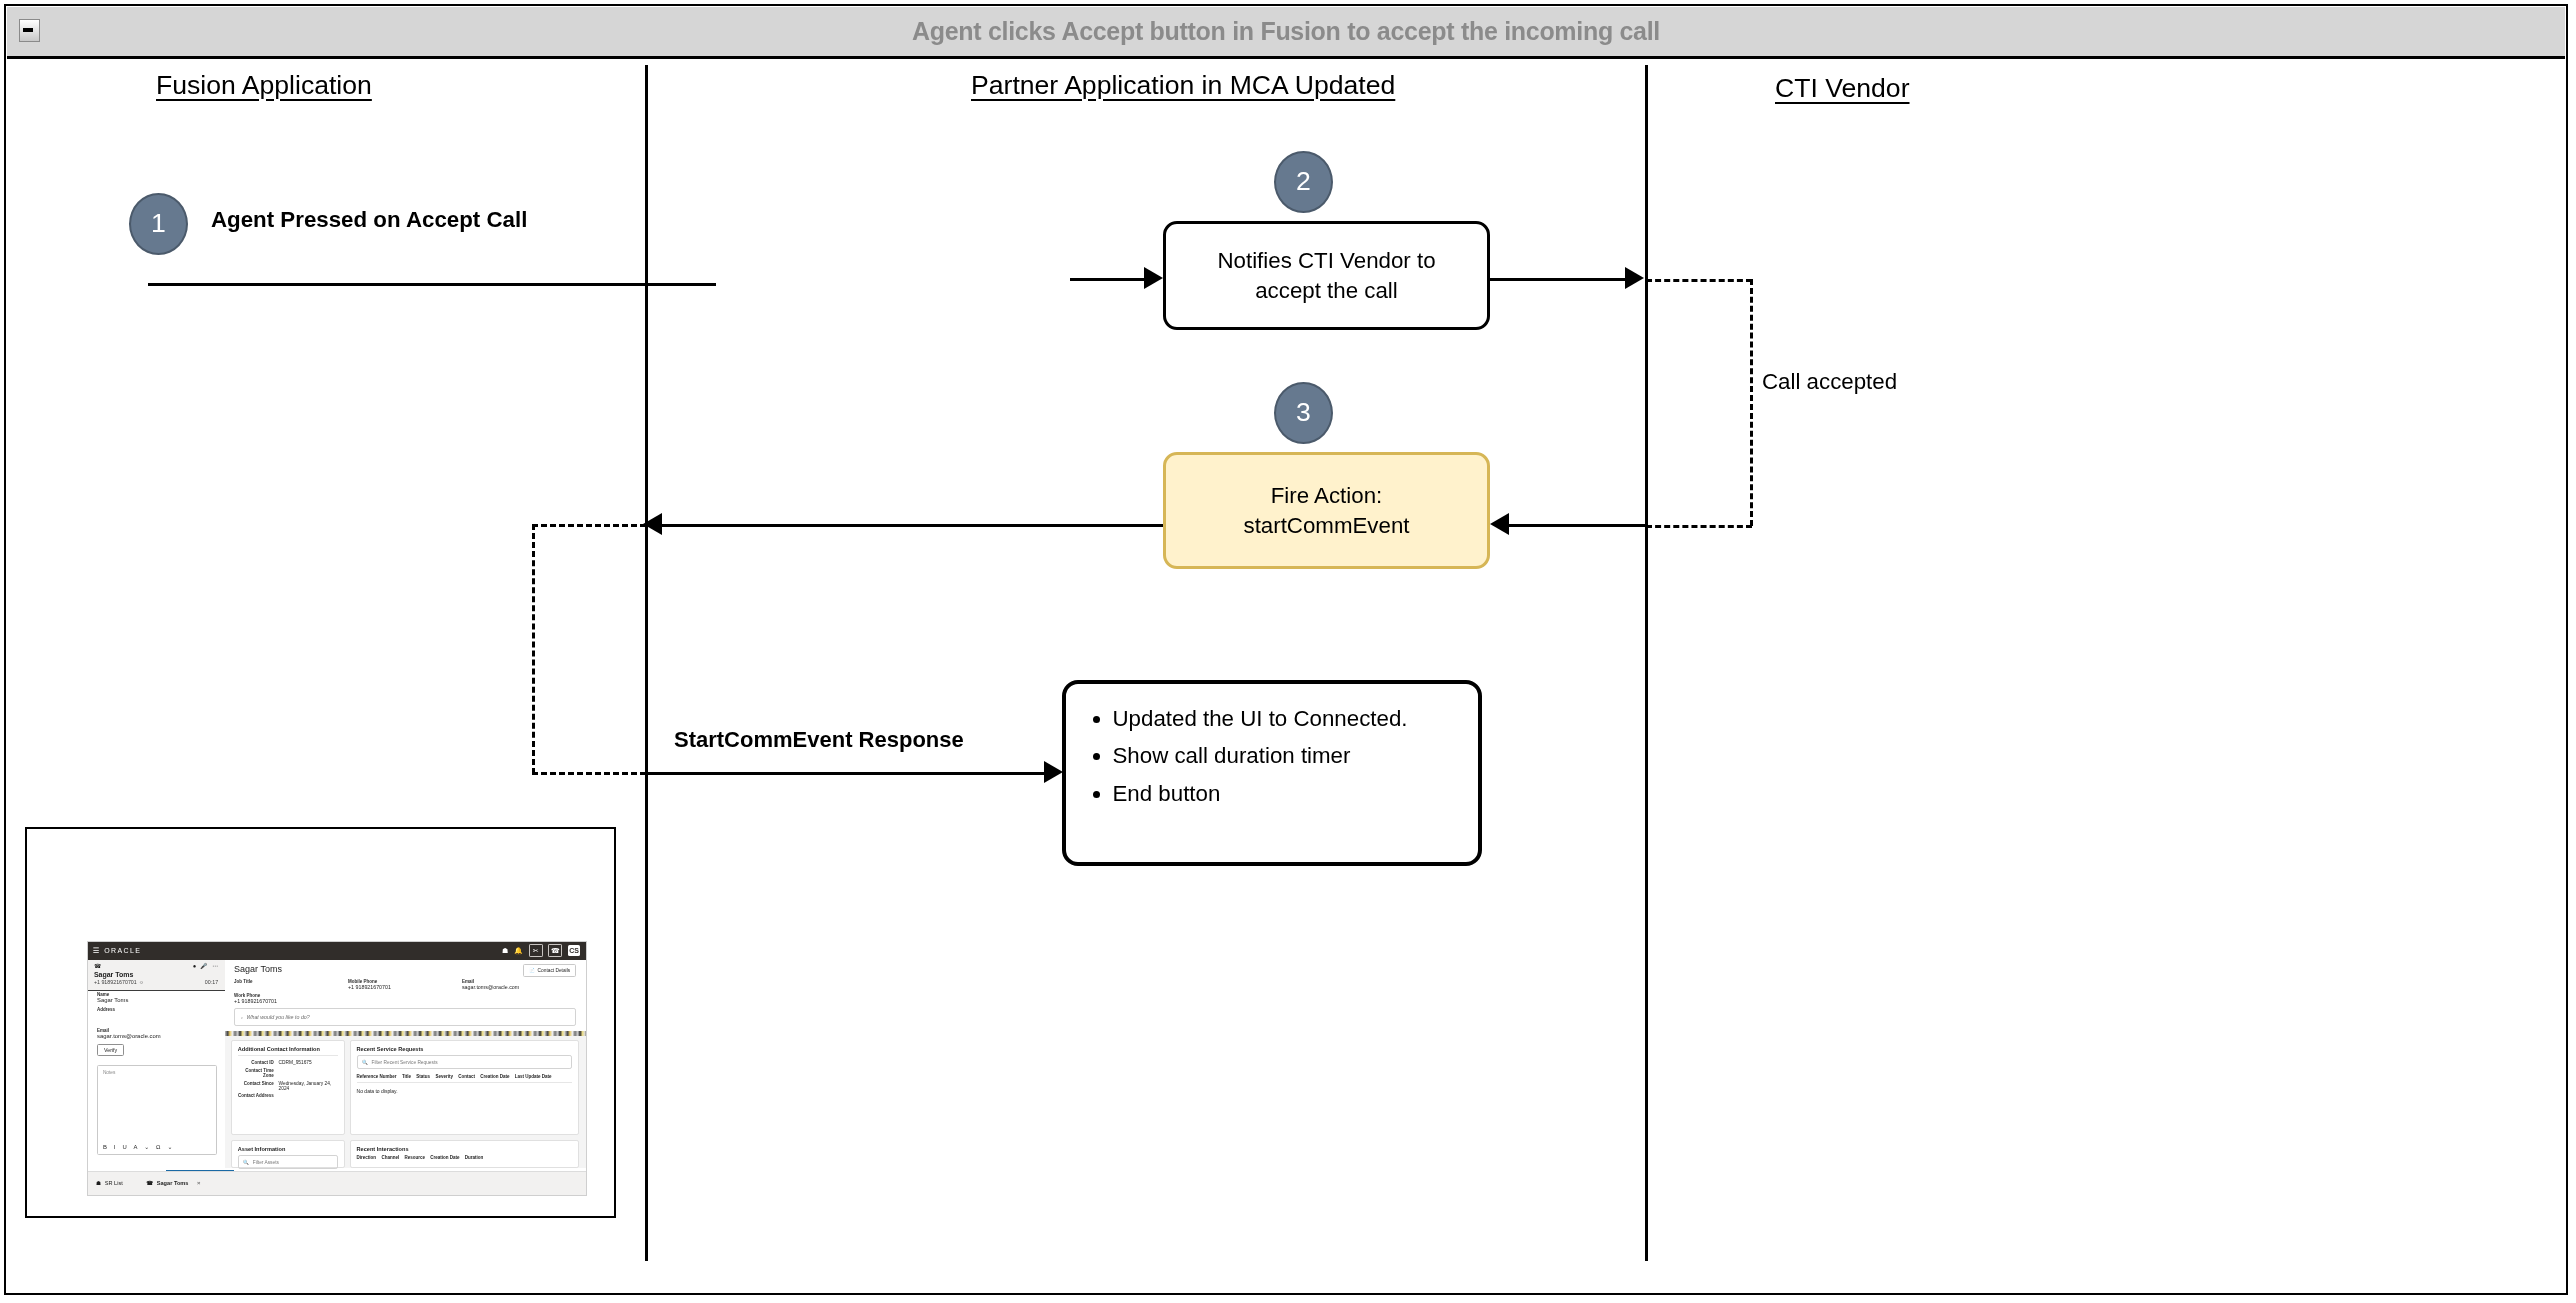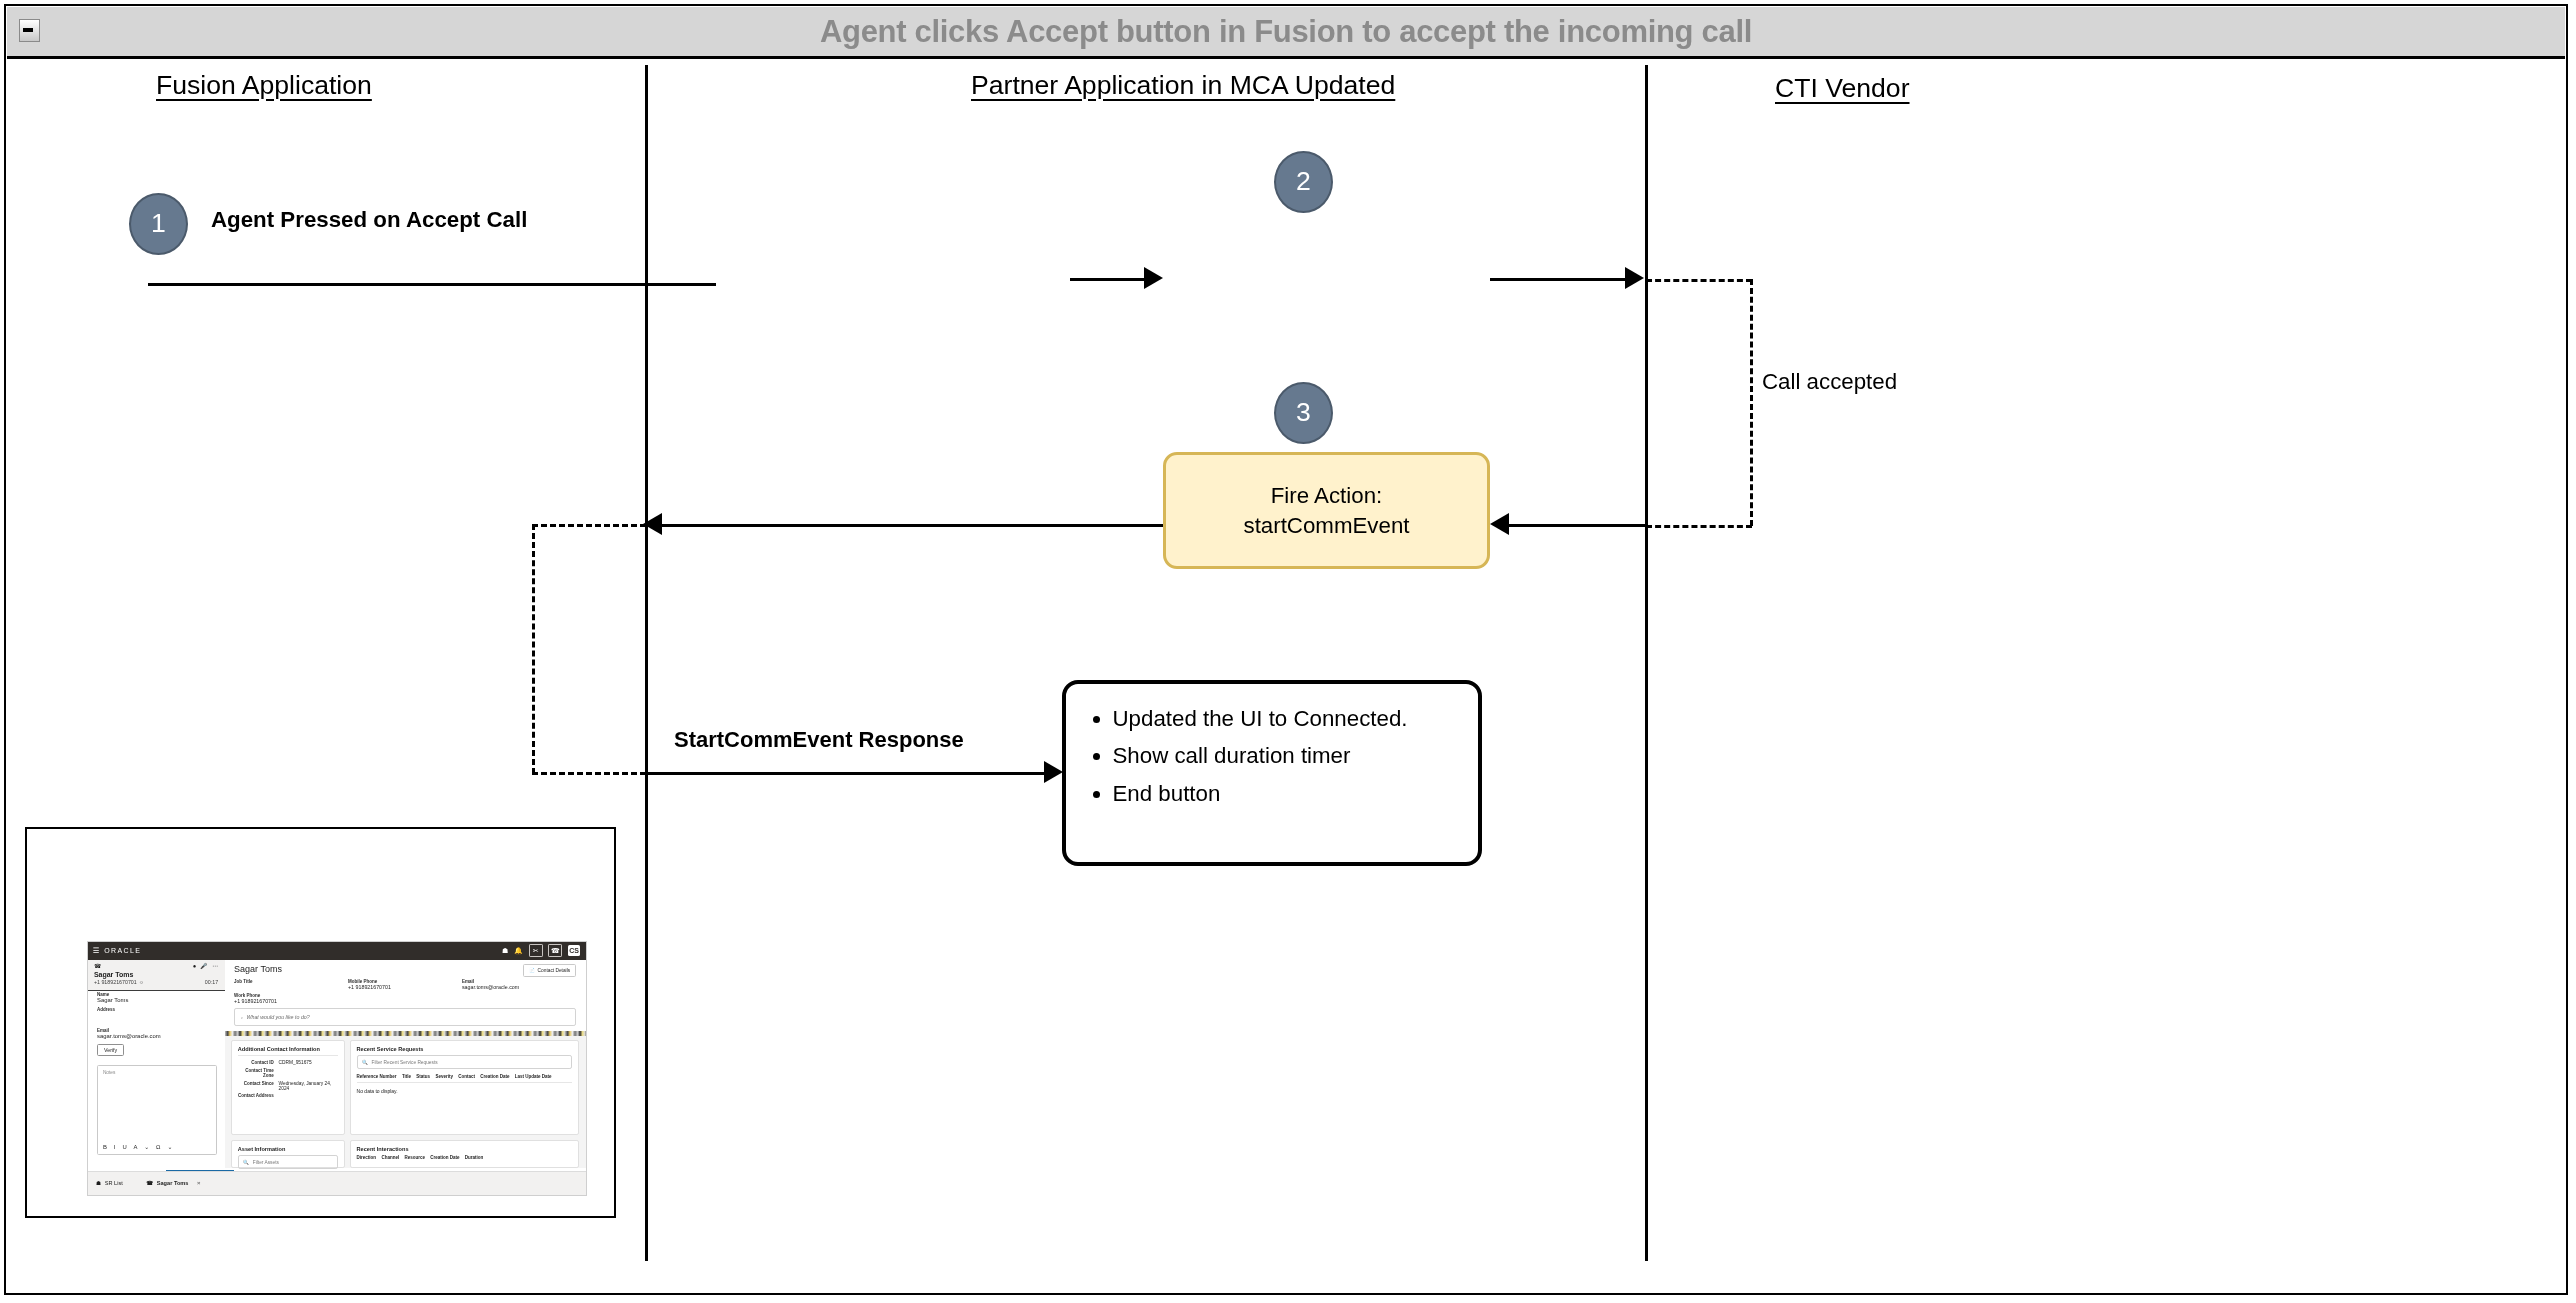--- a/index.html
+++ b/index.html
@@ -33,21 +33,21 @@
     background: #d6d6d6;
     border-bottom: 3.2px solid #000000;
     box-sizing: border-box;
   }
   .titlebar-text {
     position: absolute;
     left: 0; top: 0;
     width: 100%; height: 49px;
     line-height: 49px;
     text-align: center;
-    font-size: 31px;
+    font-size: 25px;
     font-weight: bold;
     color: #8b8b8b;
     letter-spacing: -0.3px;
     white-space: nowrap;
   }
   .collapse-box {
     position: absolute;
     left: 11.7px; top: 11.7px;
     width: 21px; height: 23.4px;
     background: linear-gradient(#ffffff, #c8c8c8);
@@ -425,20 +425,26 @@
   <div class="step-badge" id="badge-1">1</div>
   <div class="plain-label" id="lbl-step1">Agent Pressed on Accept Call</div>
 
   <div class="hline" style="left:148px; top:283px; width:568px;"></div>
 
 
   <div class="hline" style="left:1070px; top:278px; width:74px;"></div>
   <div class="arrow-r" style="left:1144px; top:267px;"></div>
 
   <div class="step-badge" id="badge-2">2</div>
+  <div class="pbox" id="box-notify">
+    <div>
+      <div>Notifies CTI Vendor to</div>
+      <div>accept the call</div>
+    </div>
+  </div>
 
   <div class="hline" style="left:1490px; top:278px; width:139px;"></div>
   <div class="arrow-r" style="left:1625px; top:267px;"></div>
 
   <div class="hline-dash" style="left:1646px; top:279px; width:106px;"></div>
   <div class="vline-dash" style="left:1750px; top:279px; height:247px;"></div>
   <div class="hline-dash" style="left:1646px; top:525px; width:106px;"></div>
   <div class="plain-label" id="lbl-callaccepted">Call accepted</div>
 
   <div class="step-badge" id="badge-3">3</div>

